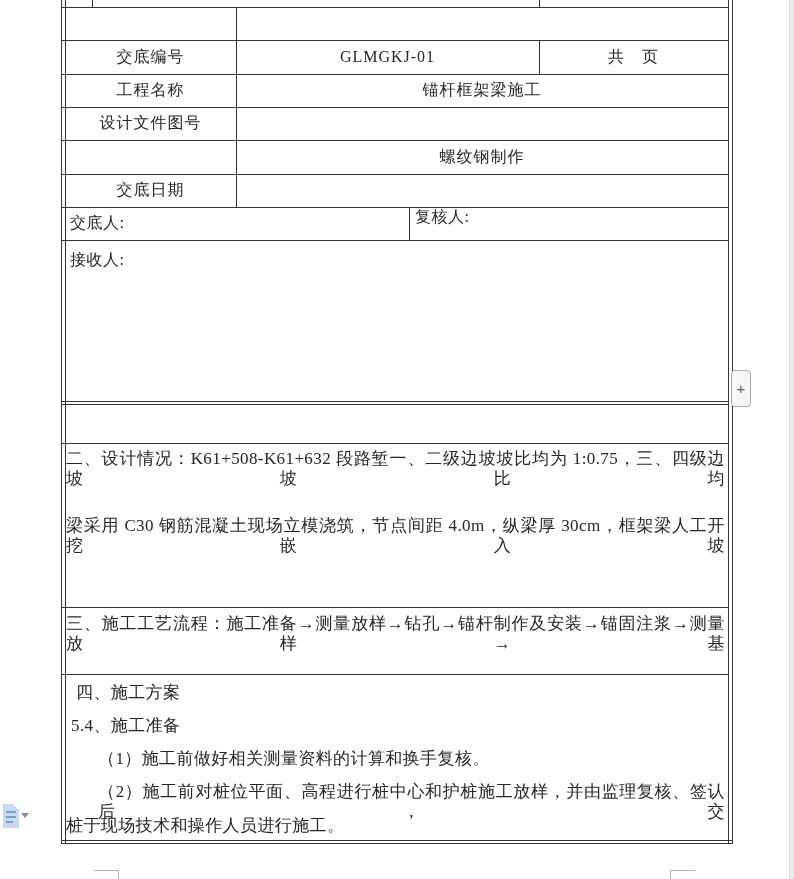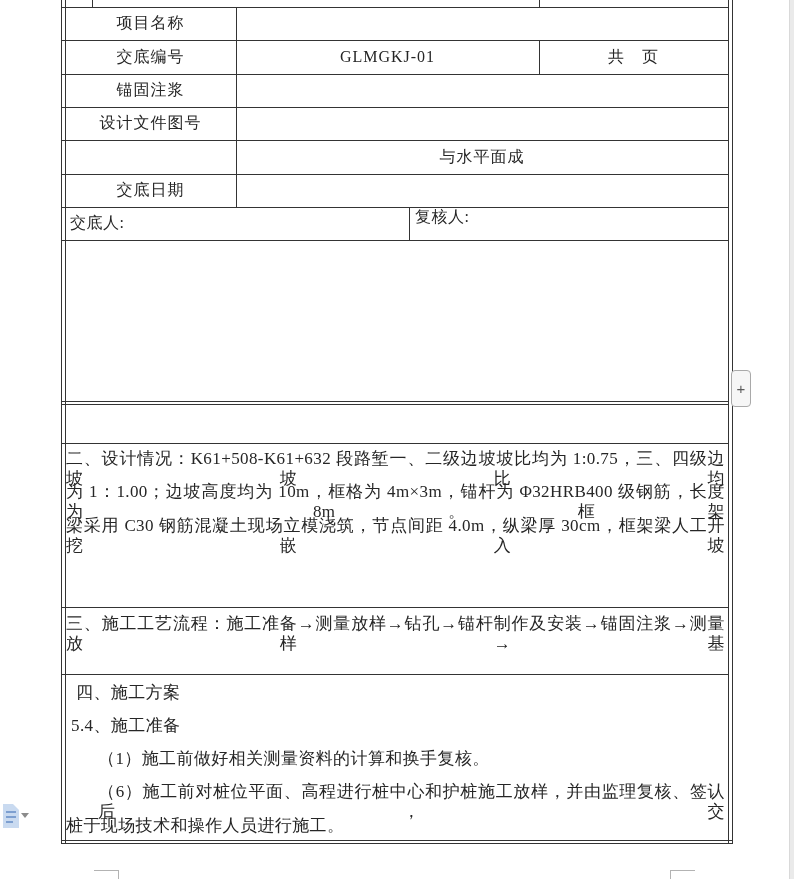--- a/index.html
+++ b/index.html
@@ -70,47 +70,47 @@
   <div class="hl" style="left:61px;top:443px;width:668px"></div>
   <div class="hl" style="left:61px;top:607px;width:668px"></div>
   <div class="hl" style="left:61px;top:674px;width:668px"></div>
   <div class="hl" style="left:61px;top:840px;width:672px"></div>
   <div class="hl" style="left:61px;top:843px;width:672px"></div>
 
   <div class="vl" style="left:236px;top:7px;height:200px"></div>
   <div class="vl" style="left:539px;top:40px;height:34px"></div>
   <div class="vl" style="left:409px;top:207px;height:33px"></div>
 
-  <div class="cell" style="left:65px;top:7px;width:171px;height:33px">项目名称</div>
   <div class="cell" style="left:65px;top:40px;width:171px;height:34px">交底编号</div>
-  <div class="cell" style="left:65px;top:74px;width:171px;height:33px">锚固注浆</div>
+  <div class="cell" style="left:65px;top:74px;width:171px;height:33px">工程名称</div>
   <div class="cell" style="left:65px;top:107px;width:171px;height:33px">设计文件图号</div>
   <div class="cell" style="left:65px;top:174px;width:171px;height:33px">交底日期</div>
 
   <div class="cell" style="left:236px;top:7px;width:492px;height:33px"></div>
   <div class="cell" style="left:236px;top:40px;width:303px;height:34px">GLMGKJ-01</div>
   <div class="cell" style="left:539px;top:40px;width:189px;height:34px">共　页</div>
+  <div class="cell" style="left:236px;top:74px;width:492px;height:33px">锚杆框架梁施工</div>
   <div class="cell" style="left:236px;top:107px;width:492px;height:33px"></div>
-  <div class="cell" style="left:236px;top:140px;width:492px;height:34px">与水平面成</div>
+  <div class="cell" style="left:236px;top:140px;width:492px;height:34px">螺纹钢制作</div>
   <div class="cell" style="left:236px;top:174px;width:492px;height:33px"></div>
 
   <div class="cell leftal" style="left:70px;top:207px;width:330px;height:33px">交底人:</div>
   <div class="cell leftal" style="left:415px;top:201px;width:300px;height:33px">复核人:</div>
+  <div class="cell leftal" style="left:70px;top:247px;width:330px;height:26px">接收人:</div>
 
 
   <div class="tline just" style="top:449px">二、设计情况：K61+508-K61+632 段路堑一、二级边坡坡比均为 1:0.75，三、四级边坡坡比均</div>
-  <div class="tline just" style="top:482px">为 1：1.00；边坡高度均为 10m，框格为 4m×3m，锚杆为 Φ32HRB400 级钢筋，长度为 8m。框架</div>
   <div class="tline just" style="top:516px">梁采用 C30 钢筋混凝土现场立模浇筑，节点间距 4.0m，纵梁厚 30cm，框架梁人工开挖嵌入坡</div>
 
   <div class="tline just" style="top:614px">三、施工工艺流程：施工准备→测量放样→钻孔→锚杆制作及安装→锚固注浆→测量放样→基</div>
 
   <div class="tline" style="top:683px;padding-left:10px">四、施工方案</div>
   <div class="tline" style="top:716px;padding-left:5px">5.4、施工准备</div>
   <div class="tline" style="top:749px;padding-left:32px">（1）施工前做好相关测量资料的计算和换手复核。</div>
-  <div class="tline just" style="top:782px;padding-left:32px">（6）施工前对桩位平面、高程进行桩中心和护桩施工放样，并由监理复核、签认后，交</div>
+  <div class="tline just" style="top:782px;padding-left:32px">（2）施工前对桩位平面、高程进行桩中心和护桩施工放样，并由监理复核、签认后，交</div>
   <div class="tline" style="top:816px">桩于现场技术和操作人员进行施工。</div>
 
   <div class="plusbtn">+</div>
 
   <div class="paste-icon">
     <div class="fold"></div>
     <div class="bar" style="top:7px;width:10px"></div>
     <div class="bar" style="top:12px;width:10px"></div>
     <div class="bar" style="top:17px;width:7px"></div>
   </div>

